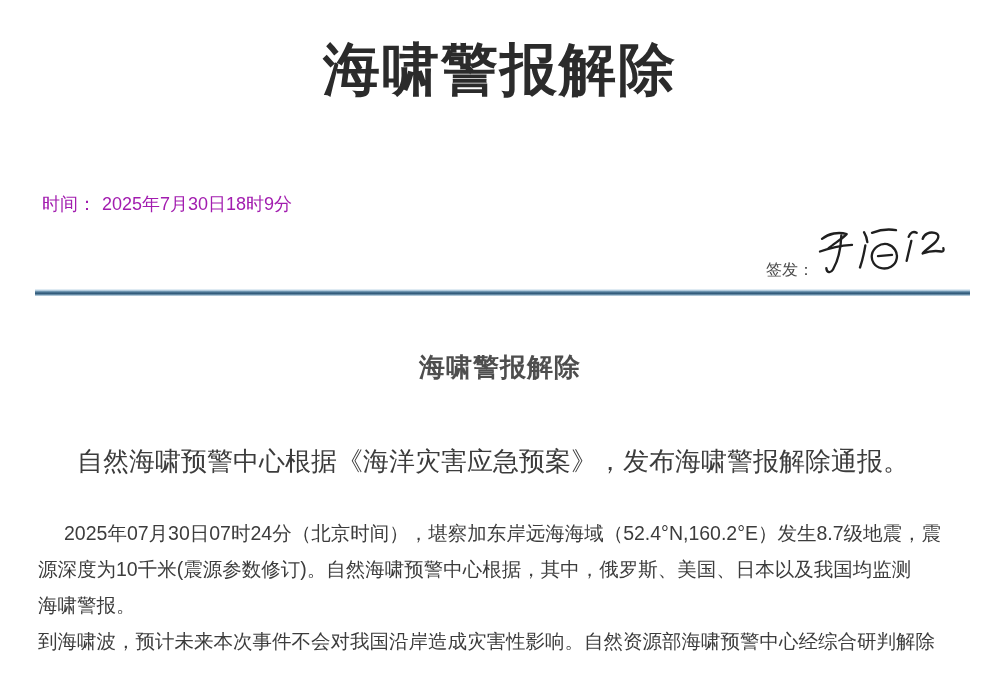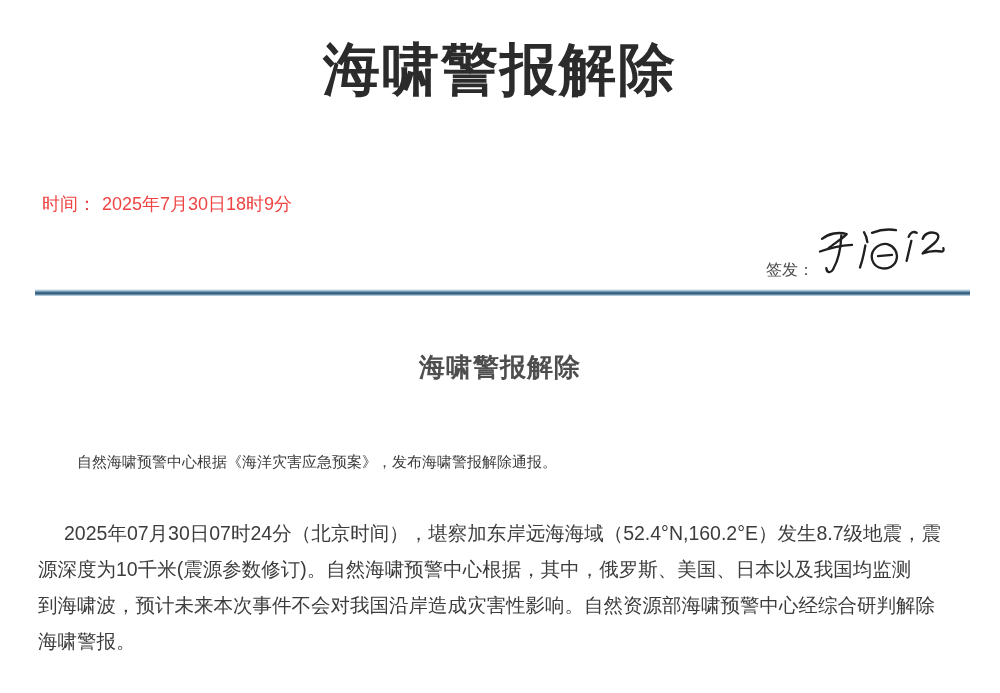--- a/index.html
+++ b/index.html
@@ -14,21 +14,21 @@
     position:absolute;top:36px;left:0;width:1000px;
     text-align:center;
     font-size:57px;line-height:66px;
     font-weight:900;
     letter-spacing:2px;
     color:#2b2b2b;
   }
   .meta-line{
     position:absolute;left:42px;
     font-size:18px;line-height:22px;
-    color:#ef4444;
+    color:#a21caf;
     white-space:nowrap;
   }
   .meta-time{top:193px;}
   .meta-number{top:246px;}
   .meta-label{margin-right:6px;}
   .sign-label{
     position:absolute;left:766px;top:260px;
     font-size:16px;line-height:20px;color:#4c4c4c;
     white-space:nowrap;
     text-align:right;
@@ -47,21 +47,21 @@
   .subtitle{
     position:absolute;top:351px;left:0;width:1000px;
     text-align:center;
     font-size:26px;line-height:32px;
     font-weight:700;
     letter-spacing:1px;
     color:#4e4e4e;
   }
   .para1{
     position:absolute;left:38px;top:447px;width:926px;
-    font-size:15px;line-height:29px;
+    font-size:26px;line-height:29px;
     color:#3c3c3c;
     text-indent:39px;
     white-space:nowrap;
   }
   .para2{
     position:absolute;left:38px;top:515px;width:926px;
     font-size:19.5px;
     color:#3c3c3c;
   }
   .para2 .line{
@@ -103,17 +103,17 @@
 
   <div class="rule"></div>
 
   <div class="subtitle">海啸警报解除</div>
 
   <div class="para1">自然海啸预警中心根据《海洋灾害应急预案》，发布海啸警报解除通报。</div>
 
   <div class="para2">
     <div class="line first">2025年07月30日07时24分（北京时间），堪察加东岸远海海域（52.4°N,160.2°E）发生8.7级地震，震</div>
     <div class="line">源深度为10千米(震源参数修订)。自然海啸预警中心根据，其中，俄罗斯、美国、日本以及我国均监测</div>
+    <div class="line">海啸警报。</div>
     <div class="line">到海啸波，预计未来本次事件不会对我国沿岸造成灾害性影响。自然资源部海啸预警中心经综合研判解除</div>
-    <div class="line">海啸警报。</div>
   </div>
 
 </div>
 
 </body></html>

